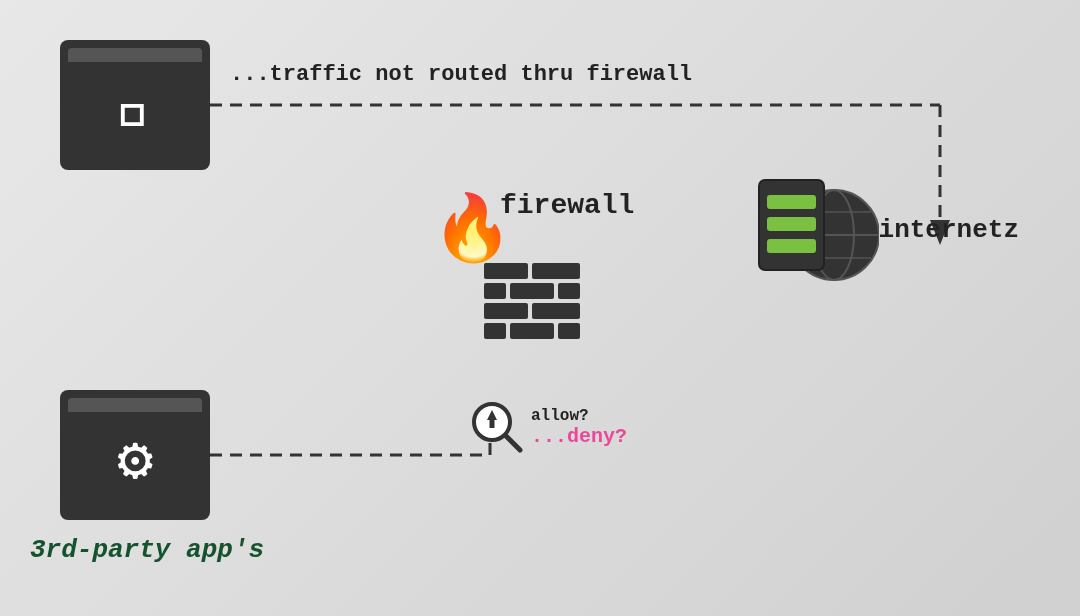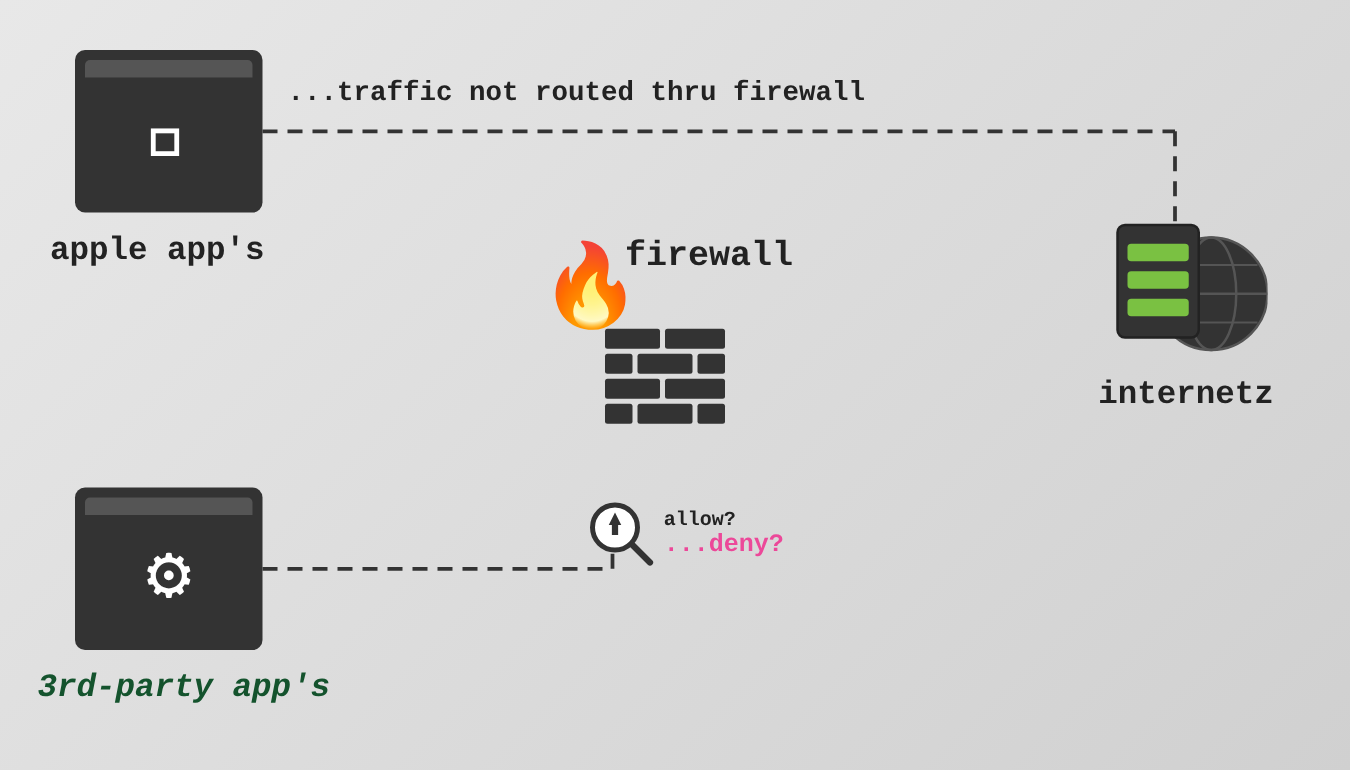--- a/index.html
+++ b/index.html
@@ -135,21 +135,21 @@
       top: 190px;
       left: 432px;
     }
 
     
     .internet-container {
       position: absolute;
       top: 160px;
       right: 60px;
       display: flex;
-      flex-direction: column;
+      flex-direction: row;
       align-items: center;
     }
 
     .internet-icon-wrap {
       position: relative;
       width: 130px;
       height: 130px;
     }
 
     .internet-label {
@@ -186,21 +186,20 @@
     <line x1="210" y1="455" x2="490" y2="455" stroke="#333" stroke-width="3" stroke-dasharray="12,8"></line>
 
     <line x1="490" y1="455" x2="490" y2="415" stroke="#333" stroke-width="3" stroke-dasharray="12,8"></line>
   </svg>
 
   <div style="position:absolute; top:62px; left:230px; font-size:22px; font-weight:bold; color:#222; white-space:nowrap;">...traffic not routed thru firewall</div>
 
   <div class="apple-box">
     <span class="apple-icon"></span>
   </div>
-  <div class="apple-label">apple app's</div>
 
   <div class="third-party-box">
     <span class="gear-icon">⚙</span>
   </div>
   <div class="third-party-label">3rd-party app's</div>
 
   <div class="flame-icon">🔥</div>
 
   <div class="firewall-container">
     <div class="firewall-label">firewall</div>

